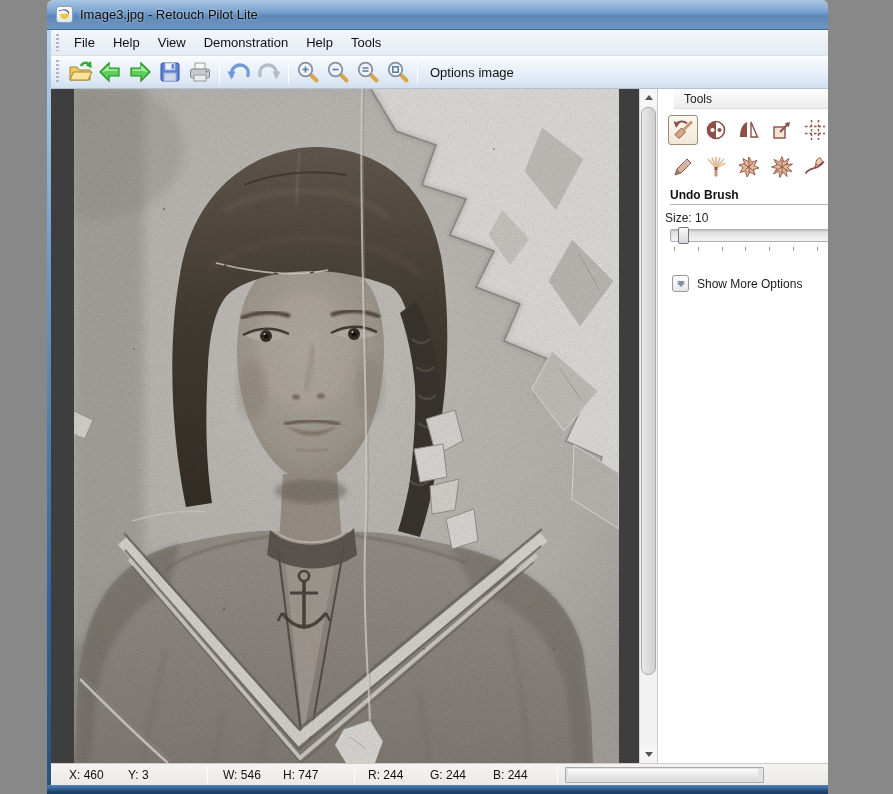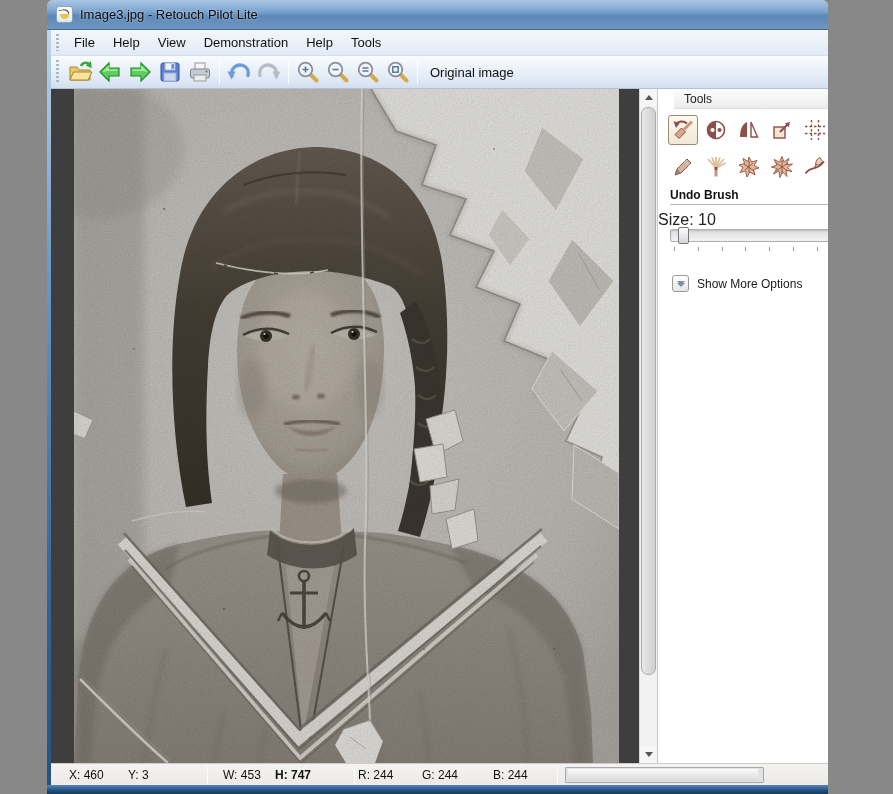--- a/index.html
+++ b/index.html
@@ -59,21 +59,21 @@
     background:linear-gradient(#fdfdfd,#ececec);border-bottom:1px solid #dcdcdc;
     display:flex;align-items:center;padding:0 10px;}
   #tools-title{font-size:12px;color:#222;}
   #tools-close{margin-left:auto;font-size:12px;font-weight:bold;color:#333;line-height:1;}
   .tool-row{position:absolute;left:10px;display:flex;gap:3px;}
   #tool-row1{top:26px;} #tool-row2{top:63px;}
   .tool-btn{width:30px;height:30px;display:flex;align-items:center;justify-content:center;border:1px solid transparent;border-radius:3px;}
   .tool-btn.selected{border:1px solid #9a8a76;background:linear-gradient(#fdf9f1,#f2e7d7);}
   #section-title{position:absolute;left:12px;top:99px;font-size:12px;font-weight:bold;color:#111;}
   #section-rule{position:absolute;left:12px;top:115px;width:261px;height:1px;background:#b5b5b5;}
-  #size-row{position:absolute;left:0;top:122px;font-size:16px;color:#222;text-align:right;}
+  #size-row{position:absolute;left:7px;top:122px;font-size:12px;color:#222;text-align:right;}
   #slider-track{position:absolute;left:12px;top:140px;width:246px;height:13px;border:1px solid #b0b0b0;border-radius:2px;
     background:linear-gradient(#dcdcdc,#f4f4f4);box-shadow:inset 0 1px 2px rgba(0,0,0,.15);}
   #slider-thumb{position:absolute;left:20px;top:138px;width:11px;height:17px;border:1px solid #777;border-radius:2px;
     background:linear-gradient(#fbfbfb,#d6d6de);}
   #slider-ticks{position:absolute;left:16px;top:158px;width:240px;height:4px;
     background:repeating-linear-gradient(to right,#999 0 1px,transparent 1px 23.8px);}
   #show-more{position:absolute;left:14px;top:186px;display:flex;align-items:center;gap:8px;}
   #show-more-btn{width:17px;height:17px;border:1px solid #9a9a9a;border-radius:3px;
     background:linear-gradient(#ffffff,#e6e6e6);display:flex;flex-direction:column;align-items:center;justify-content:center;}
   .chev{width:0;height:0;border-left:4px solid transparent;border-right:4px solid transparent;border-top:4px solid #7e8fa0;margin:-1px 0;}
@@ -205,21 +205,21 @@
     </div>
     <div class="tb-btn">
       <svg width="26" height="26" viewBox="0 0 26 26">
         <line x1="15.5" y1="15.5" x2="21.5" y2="21.5" stroke="#d8a84a" stroke-width="4" stroke-linecap="round"></line>
         <circle cx="10.5" cy="10.5" r="6.8" fill="#eef4fb" stroke="#8a8e98" stroke-width="1.8"></circle>
         <rect x="7.8" y="7.8" width="5.4" height="5.4" fill="none" stroke="#5a7a9a" stroke-width="1.5"></rect>
       </svg>
     </div>
 
     <div class="tb-sep"></div>
-    <div id="original-image-label">Original image</div>
+    <div id="original-image-label">Options image</div>
   </div>
 
   <div id="canvas">
     <svg id="photo" width="545" height="674" viewBox="0 0 545 674">
       <defs>
         <radialGradient id="bgG" cx="45%" cy="38%" r="75%">
           <stop offset="0%" stop-color="#d7d4cf"></stop>
             <stop offset="70%" stop-color="#c8c5c0"></stop>
             <stop offset="100%" stop-color="#b4b1ab"></stop>
         </radialGradient>
@@ -514,25 +514,25 @@
           <div class="chev"></div>
       </div>
       <span id="show-more-label">Show More Options</span>
     </div>
   </div>
 
   <div id="statusbar">
     <span class="sb-field" style="left:18px;">X: 460</span>
     <span class="sb-field" style="left:77px;">Y: 3</span>
     <span class="sb-sep" style="left:156px;"></span>
-    <span class="sb-field" style="left:172px;">W: 453</span>
-    <span class="sb-field" style="left:224px;font-weight:bold;">H: 747</span>
+    <span class="sb-field" style="left:172px;">W: 546</span>
+    <span class="sb-field" style="left:232px;">H: 747</span>
     <span class="sb-sep" style="left:303px;"></span>
-    <span class="sb-field" style="left:307px;">R: 244</span>
-    <span class="sb-field" style="left:371px;">G: 244</span>
+    <span class="sb-field" style="left:317px;">R: 244</span>
+    <span class="sb-field" style="left:379px;">G: 244</span>
     <span class="sb-field" style="left:442px;">B: 244</span>
     <span class="sb-sep" style="left:506px;"></span>
     <div id="sb-bar">
         <div id="sb-bar-inner"></div>
       </div>
     <div id="sb-grip"></div>
   </div>
 
   <div id="border-l"></div>
   <div id="border-r"></div>

